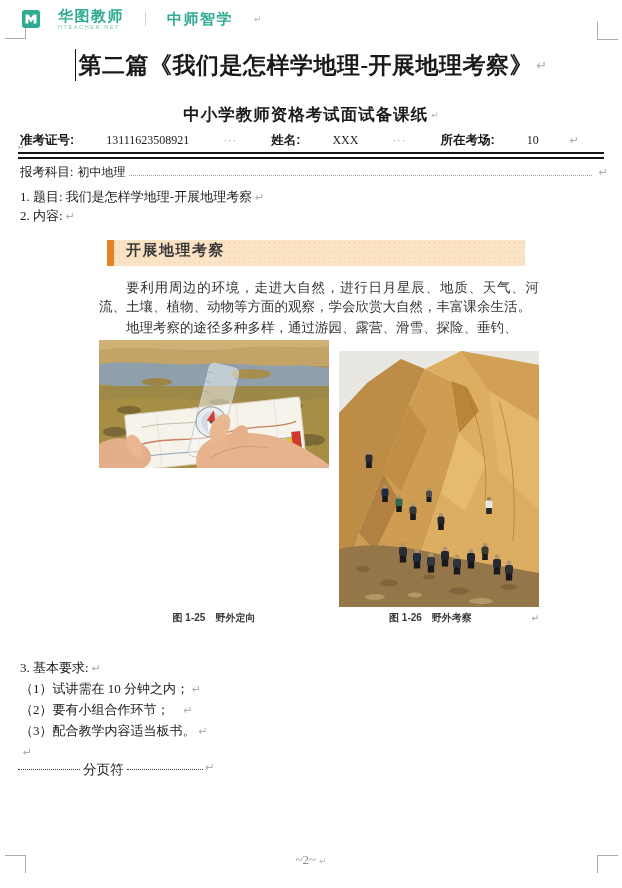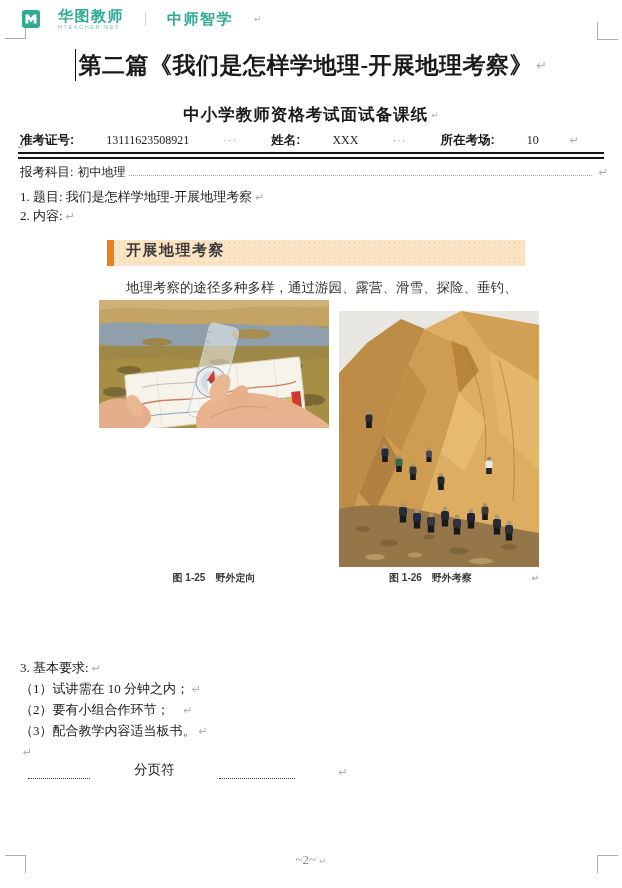--- a/index.html
+++ b/index.html
@@ -73,21 +73,21 @@
     line-height:12px;text-align:center;}
   .capL{width:230px;flex:none;}
   .cap-gap{flex:1;}
   .capR{width:196px;flex:none;text-align:center;}
   
   .req{position:absolute;left:20px;font-size:13px;display:flex;align-items:baseline;}
   .req.h{top:659px;}
   .req.i1{top:680px;}.req.i2{top:701px;gap:11px;}.req.i3{top:722px;}
   .blank-par{position:absolute;left:20px;top:742px;}
   
-  .pagebreak{position:absolute;top:761px;left:28px;display:flex;align-items:flex-end;font-size:13.5px;gap:41px;}
+  .pagebreak{position:absolute;top:761px;left:18px;display:flex;align-items:flex-start;font-size:13.5px;}
   .pb-dots{border-bottom:1.6px dotted #3a3a3a;height:8px;}
   .pb-dots.a{width:62px;}
   .pb-dots.b{width:76px;}
   .pb-label{margin:0 3px;}
   
   .footer{position:absolute;top:852px;left:0;right:0;display:flex;justify-content:center;
     align-items:baseline;color:#8d8d8d;font-size:13px;}
   .footer .pilcrow{font-size:9px;color:#b3b8bd;}
 </style>
 </head>
@@ -150,20 +150,21 @@
 <div class="qline q2">
   <span>2. 内容: </span>
   <span class="pilcrow">↵</span>
 </div>
 
 <div class="textbook">
   <div class="tb-banner">
     <span class="tb-bar"></span>
     <span class="tb-title">开展地理考察</span>
   </div>
+  <p class="tb-p indent p1"><span>要利用周边的环境，走进大自然，进行日月星辰、地质、天气、河流、土壤、植物、动物等方面的观察，学会欣赏大自然，丰富课余生活。</span></p>
   <p class="tb-p indent p2a"><span>地理考察的途径多种多样，通过游园、露营、滑雪、探险、垂钓、</span></p>
   <div class="tb-flow">
     <span class="tb-photo-right">
       <svg viewBox="0 0 200 256" preserveAspectRatio="none">
         <rect width="200" height="256" fill="#e9e7e1"></rect>
         <path d="M0,256 L0,62 L28,32 L62,8 L86,18 L70,54 L44,122 L20,182 Z" fill="#bd8c46"></path>
         <path d="M0,256 L20,182 L44,122 L70,54 L86,18 L112,30 L120,82 L102,142 L82,202 L74,256 Z" fill="#cf9d52"></path>
         <path d="M86,18 L122,0 L200,14 L200,256 L74,256 L82,202 L102,142 L120,82 L112,30 Z" fill="#ddae62"></path>
         <path d="M122,0 L200,14 L200,70 L150,40 Z" fill="#d2a055"></path>
         <path d="M112,30 L120,82 L140,60 L128,36 Z" fill="#b98539"></path>

